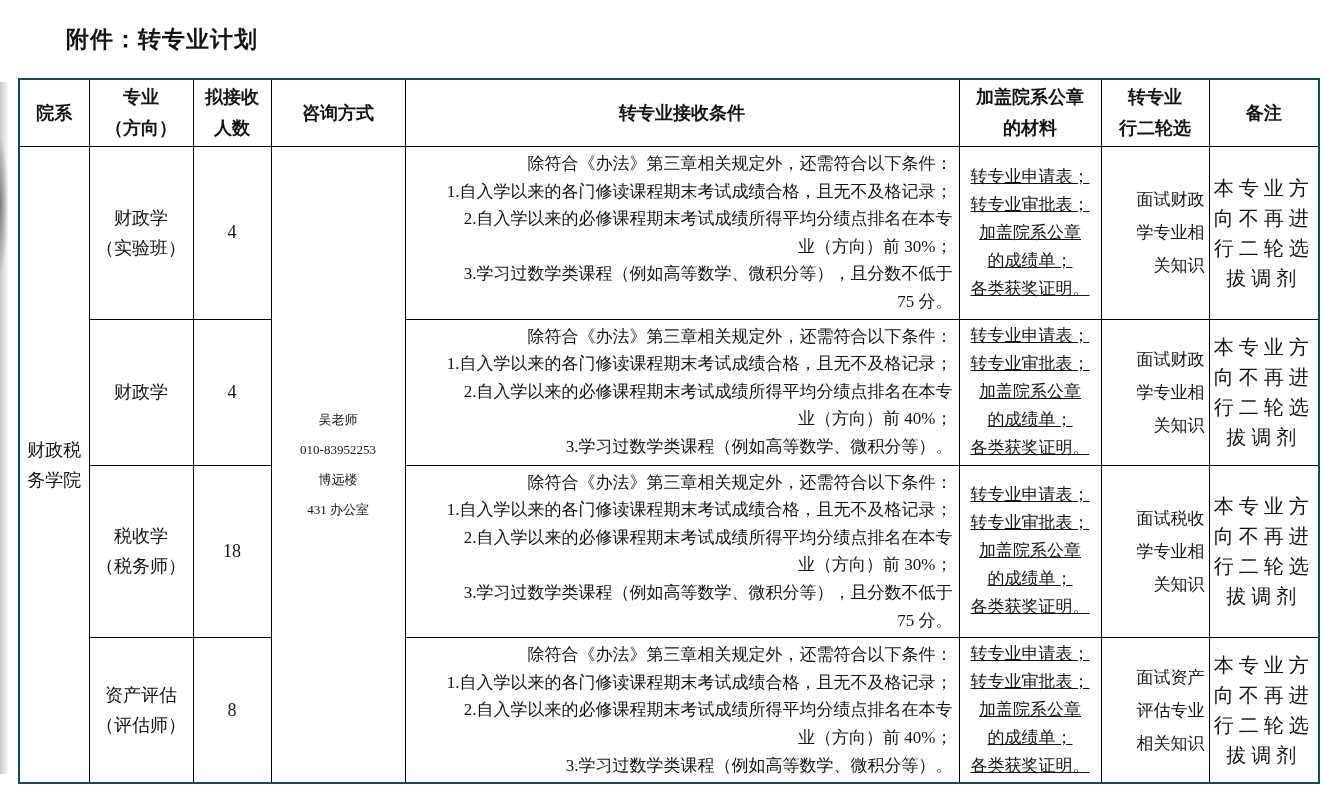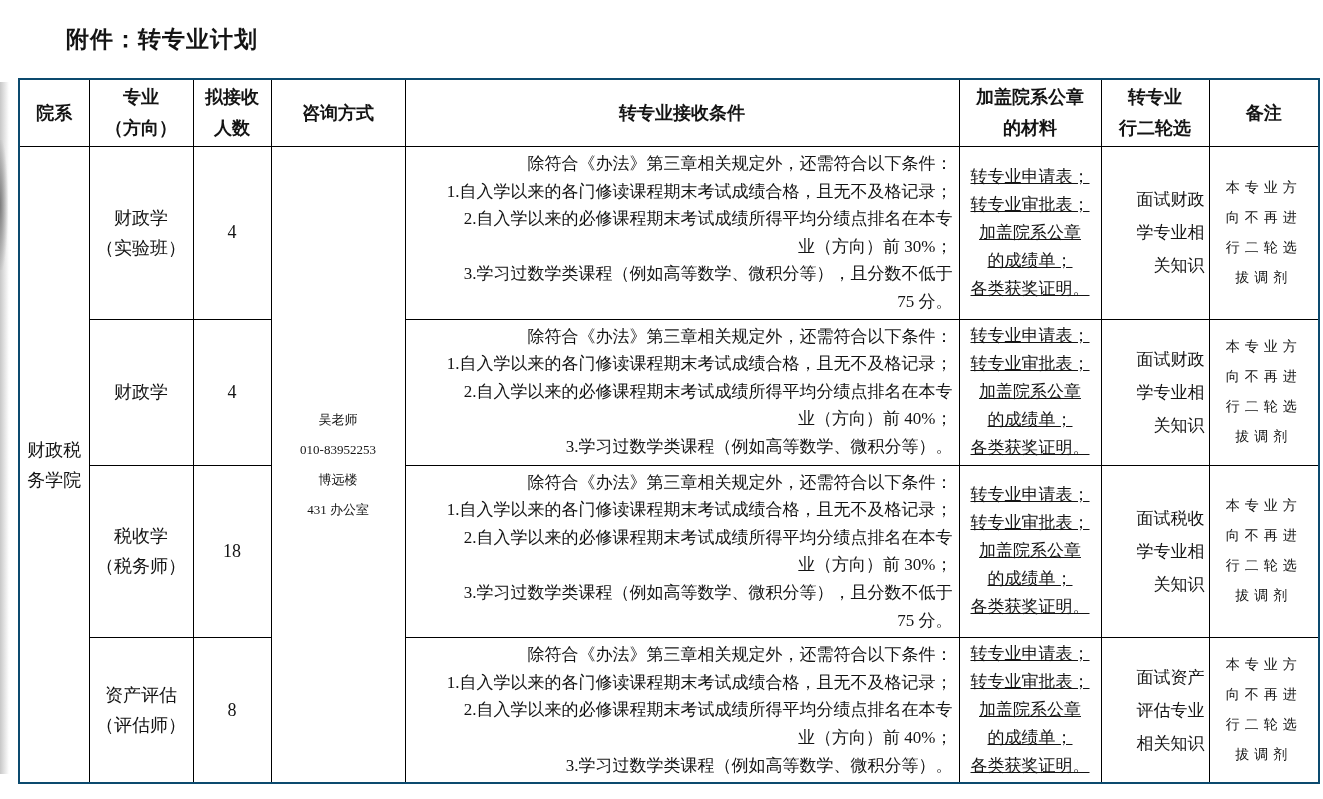--- a/index.html
+++ b/index.html
@@ -49,21 +49,21 @@
   td.major    { font-size: 18px; line-height: 30px; margin-top: 8px; }
   td.quota    { font-size: 18px; }
   td.contact  { font-size: 13px; line-height: 30px; }
   td.conditions {
     font-size: 17px; line-height: 27.6px;
     text-align: right; vertical-align: top;
     padding: 3px 6px 3px 8px;
   }
   td.materials  { font-size: 17px; line-height: 28px; text-decoration: underline; }
   td.assessment { font-size: 17px; line-height: 33px; text-align: right; }
-  td.remark     { font-size: 14px; line-height: 30px; letter-spacing: 5px; }
+  td.remark     { font-size: 20px; line-height: 30px; letter-spacing: 5px; }
 </style>
 </head>
 <body>
 
 <div class="page">
   <div class="edge-shadow"></div>
   <div class="edge-shadow-blob"></div>
 
   <h1 class="title">附件：转专业计划</h1>
 

